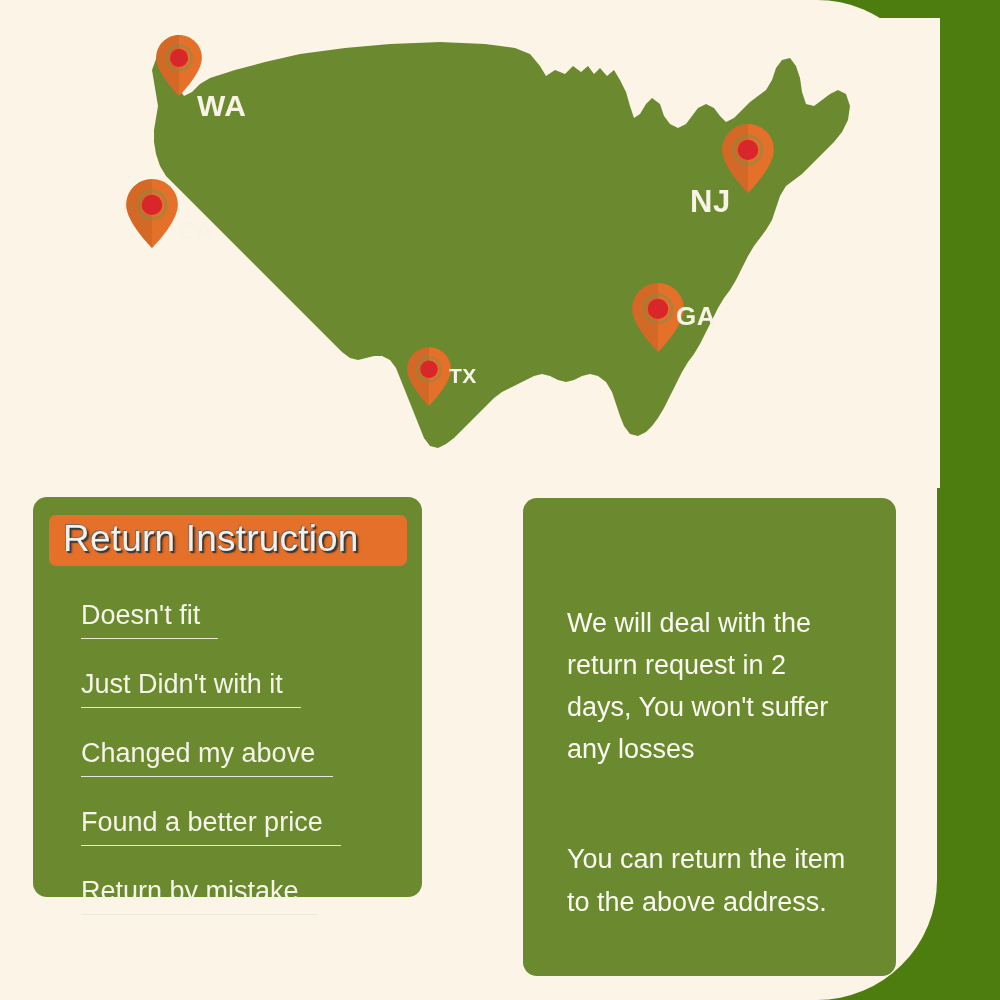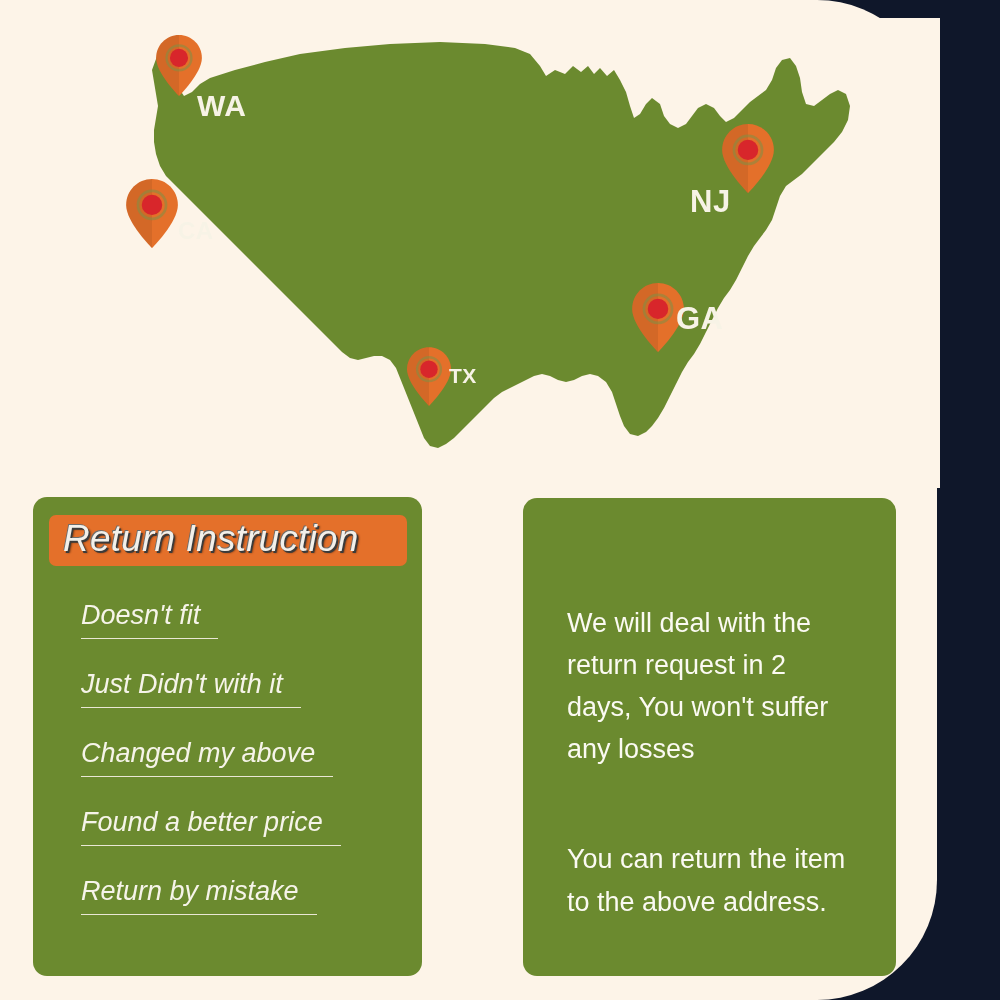--- a/index.html
+++ b/index.html
@@ -10,21 +10,21 @@
   body {
     width: 1000px;
     height: 1000px;
     overflow: hidden;
     font-family: "Liberation Sans", sans-serif;
   }
   #stage {
     position: relative;
     width: 1000px;
     height: 1000px;
-    background: #0f172a;
+    background: #4d7c0f;
     overflow: hidden;
   }
   
   #page-surface {
     position: absolute;
     left: 0;
     top: 0;
     width: 937px;
     height: 1000px;
     background: #fdf4e8;
@@ -67,23 +67,22 @@
   .card {
     position: absolute;
     background: #6b8a2f;
     border-radius: 14px;
     box-sizing: border-box;
   }
   #card-reasons {
     left: 33px;
     top: 497px;
     width: 389px;
-    height: 479px;
+    height: 400px;
     padding: 18px 15px 0 16px;
-    font-style: italic;
   }
   #card-policy {
     left: 523px;
     top: 498px;
     width: 373px;
     height: 478px;
     padding: 92px 30px 0 32px;
   }
   #reasons-title {
     background: #e4702a;
@@ -212,21 +211,21 @@
         </svg>
         <div class="label" style="left: -58px; top: -7px; font-size: 31px;">NJ</div>
       </div>
       <div class="pin" style="left: 658px; top: 352px;">
         <svg class="glyph" width="52" height="69" viewBox="0 0 48 64">
           <path d="M24 0 C10.7 0 0 10.7 0 24 C0 40 24 64 24 64 C24 64 48 40 48 24 C48 10.7 37.3 0 24 0 Z" fill="#e4702a"></path>
           <path d="M24 0 C10.7 0 0 10.7 0 24 C0 40 24 64 24 64 L24 0 Z" fill="#000" opacity=".07"></path>
           <circle cx="24" cy="24" r="13" fill="none" stroke="#7d8f45" stroke-width="2.5" opacity=".55"></circle>
           <circle cx="24" cy="24" r="9.5" fill="#d8262b"></circle>
         </svg>
-        <div class="label" style="left: 18px; top: -49px; font-size: 31px; text-align: center;">GA</div>
+        <div class="label" style="left: 18px; top: -49px; font-size: 26px; text-align: center;">GA</div>
       </div>
       <div class="pin" style="left: 429px; top: 406px;">
         <svg class="glyph" width="44" height="59" viewBox="0 0 48 64">
           <path d="M24 0 C10.7 0 0 10.7 0 24 C0 40 24 64 24 64 C24 64 48 40 48 24 C48 10.7 37.3 0 24 0 Z" fill="#e4702a"></path>
           <path d="M24 0 C10.7 0 0 10.7 0 24 C0 40 24 64 24 64 L24 0 Z" fill="#000" opacity=".07"></path>
           <circle cx="24" cy="24" r="13" fill="none" stroke="#7d8f45" stroke-width="2.5" opacity=".55"></circle>
           <circle cx="24" cy="24" r="9.5" fill="#d8262b"></circle>
         </svg>
         <div class="label" style="left: 20px; top: -41px; font-size: 21px;">TX</div>
       </div>

